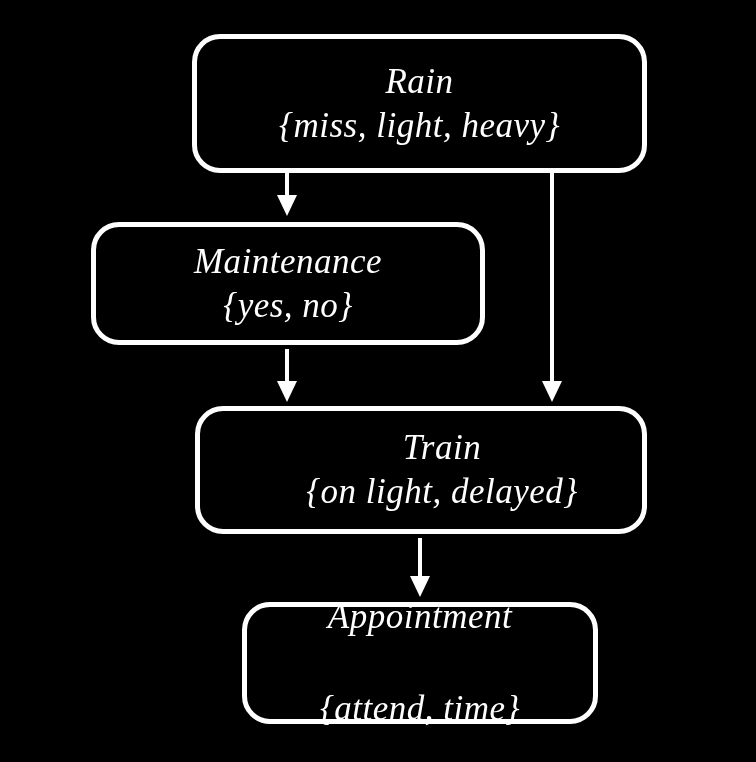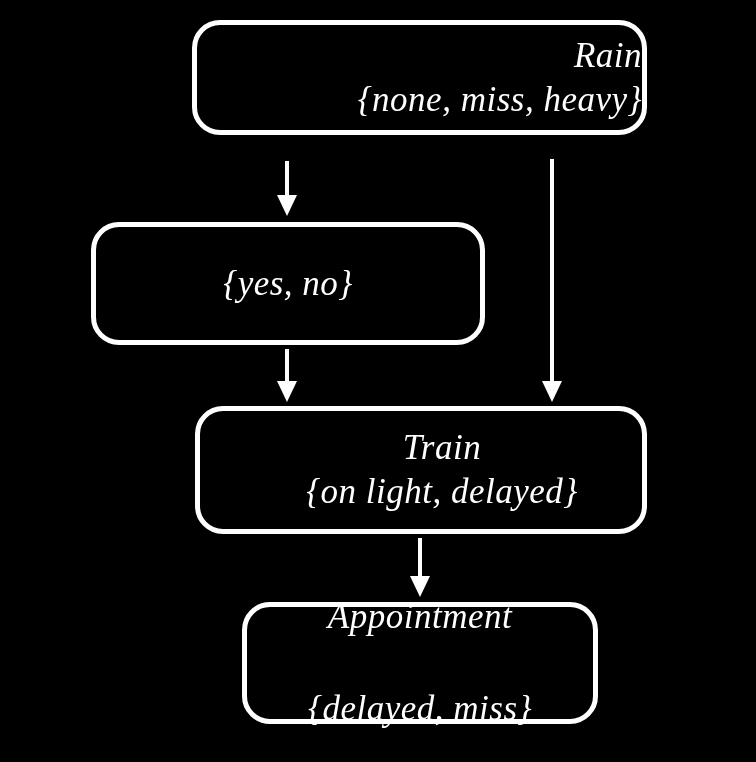--- a/index.html
+++ b/index.html
@@ -29,21 +29,21 @@
     text-align: center;
   }
   .node .title,
   .node .domain {
     font-style: italic;
     font-size: 35px;
     line-height: 44px;
     white-space: nowrap;
     letter-spacing: 0.5px;
   }
-  #node-rain        { left: 192px; top: 20px;  width: 455px; height: 115px; align-items: flex-end; }
+  #node-rain        { left: 192px; top: 34px;  width: 455px; height: 139px; }
   #node-maintenance { left: 91px;  top: 222px; width: 394px; height: 123px; }
   #node-train       { left: 195px; top: 406px; width: 452px; height: 128px; padding-left: 42px; }
   #node-appointment { left: 242px; top: 602px; width: 356px; height: 122px; gap: 48px; }
   #edges {
     position: absolute;
     left: 0;
     top: 0;
     width: 756px;
     height: 762px;
     pointer-events: none;
@@ -81,30 +81,31 @@
     </g>
 
     <g>
       <line class="edge-line" x1="420" y1="538" x2="420" y2="580"></line>
       <polygon class="edge-head" points="420,597 410,576 430,576"></polygon>
     </g>
   </svg>
 
   <div class="node" id="node-rain">
     <div class="title">Rain</div>
-    <div class="domain">{none, miss, heavy}</div>
+    <div class="domain">{miss, light, heavy}</div>
   </div>
 
   <div class="node" id="node-maintenance">
+    <div class="title">Maintenance</div>
     <div class="domain">{yes, no}</div>
   </div>
 
   <div class="node" id="node-train">
     <div class="title">Train</div>
     <div class="domain">{on light, delayed}</div>
   </div>
 
   <div class="node" id="node-appointment">
     <div class="title">Appointment</div>
-    <div class="domain">{delayed, miss}</div>
+    <div class="domain">{attend, time}</div>
   </div>
 
 </div>
 
 </body></html>

